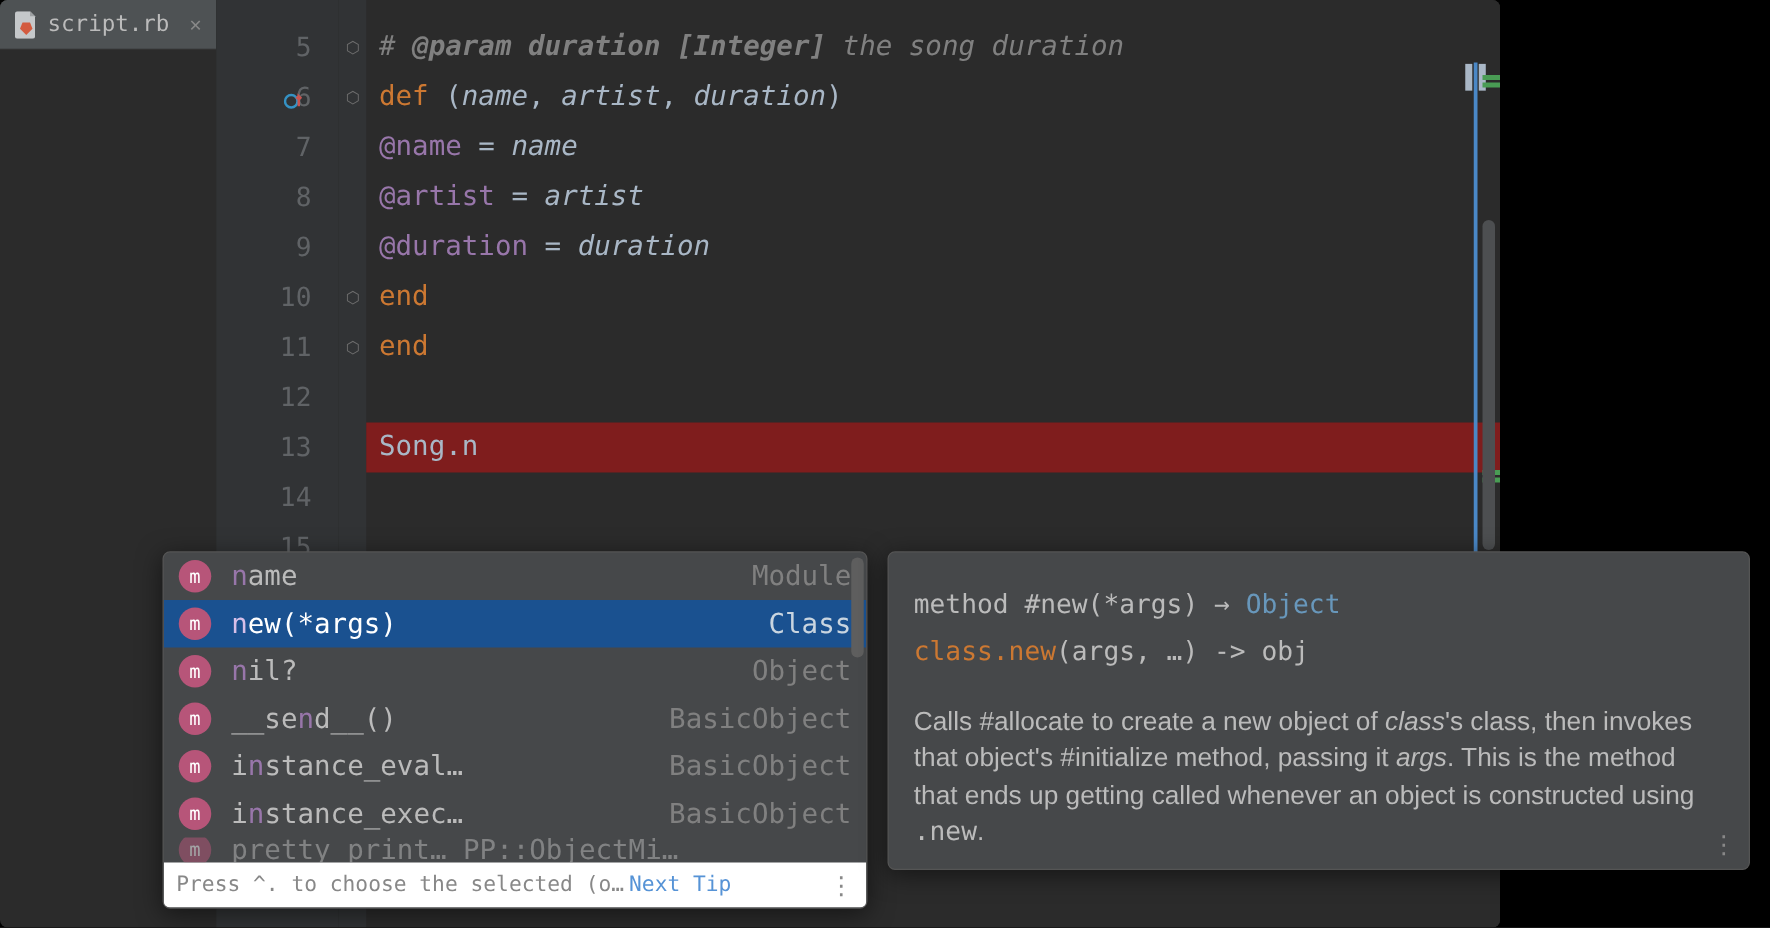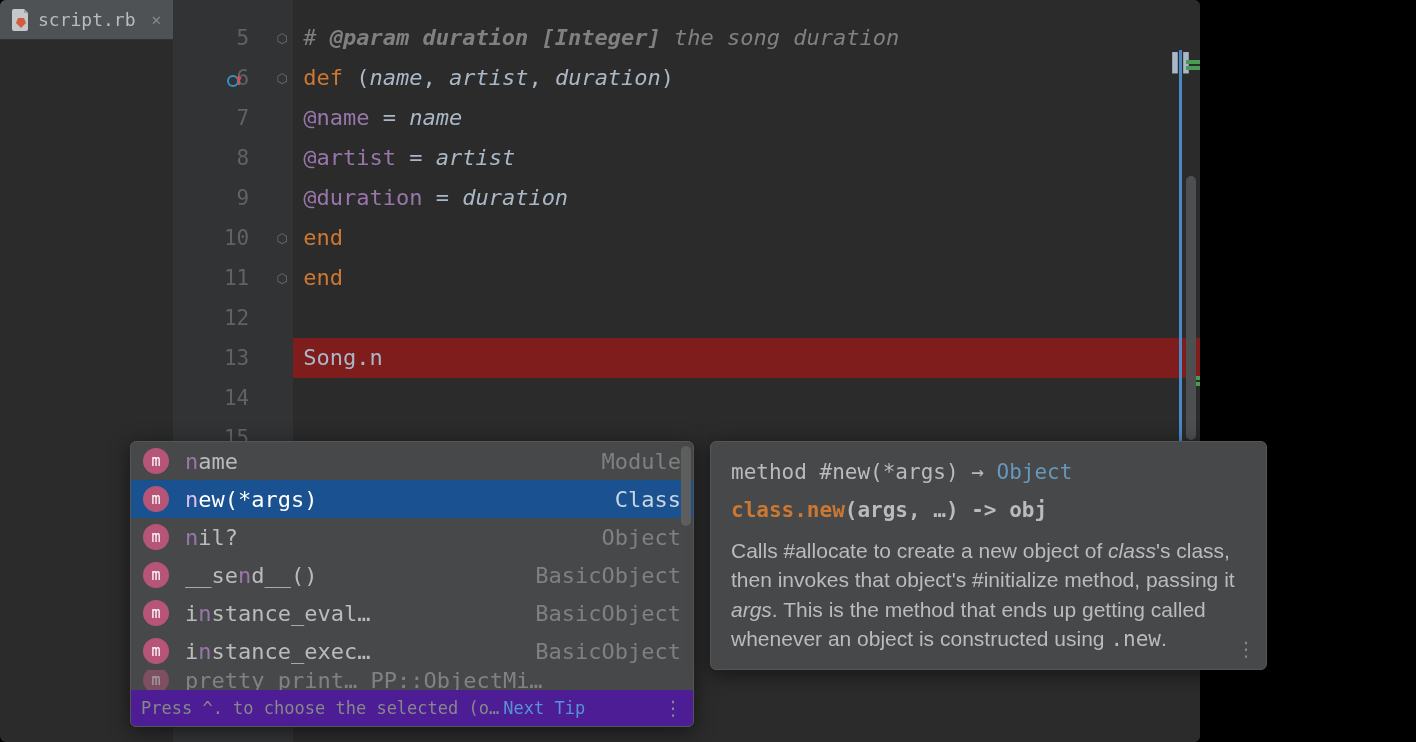--- a/index.html
+++ b/index.html
@@ -175,51 +175,51 @@
   position: absolute;
   right: 2px;
   top: 4px;
   width: 10px;
   height: 80px;
   background: #5e5e5e;
   border-radius: 5px;
 }
 .completion-footer {
   height: 36px;
-  background: #4c1d95;
+  background: #ffffff;
   display: flex;
   align-items: center;
   padding: 0 10px;
   font-size: 17px;
   color: #888;
   gap: 4px;
 }
 .completion-footer .link { color: #5693d6; }
 .completion-footer .dots {
   margin-left: auto;
   color: #888;
   font-size: 20px;
 }
 .doc-popup {
   position: absolute;
   left: 710px;
   top: 441px;
-  width: 557px;
+  width: 690px;
   background: #46484a;
   border: 1px solid #555;
   border-radius: 6px;
   box-shadow: 0 4px 20px rgba(0,0,0,0.5);
-  padding: 18px 20px 14px 20px;
+  padding: 29px 20px 14px 20px;
   font-size: 21px;
   color: #bbb;
   z-index: 10;
 }
 .doc-sig { margin-bottom: 14px; }
 .doc-sig .obj { color: #6897bb; }
-.doc-syntax { color: #cc7832; margin-bottom: 14px; font-weight: bold; }
+.doc-syntax { color: #cc7832; margin-bottom: 30px; }
 .doc-syntax .args { color: #bbb; }
 .doc-body { font-family: -apple-system, sans-serif; font-size: 21px; color: #bbb; line-height: 1.4; }
 .doc-body em { font-style: italic; }
 .doc-body code { font-family: "Menlo", monospace; }
 .doc-dots {
   position: absolute;
   right: 10px;
   bottom: 8px;
   color: #888;
   font-size: 20px;

